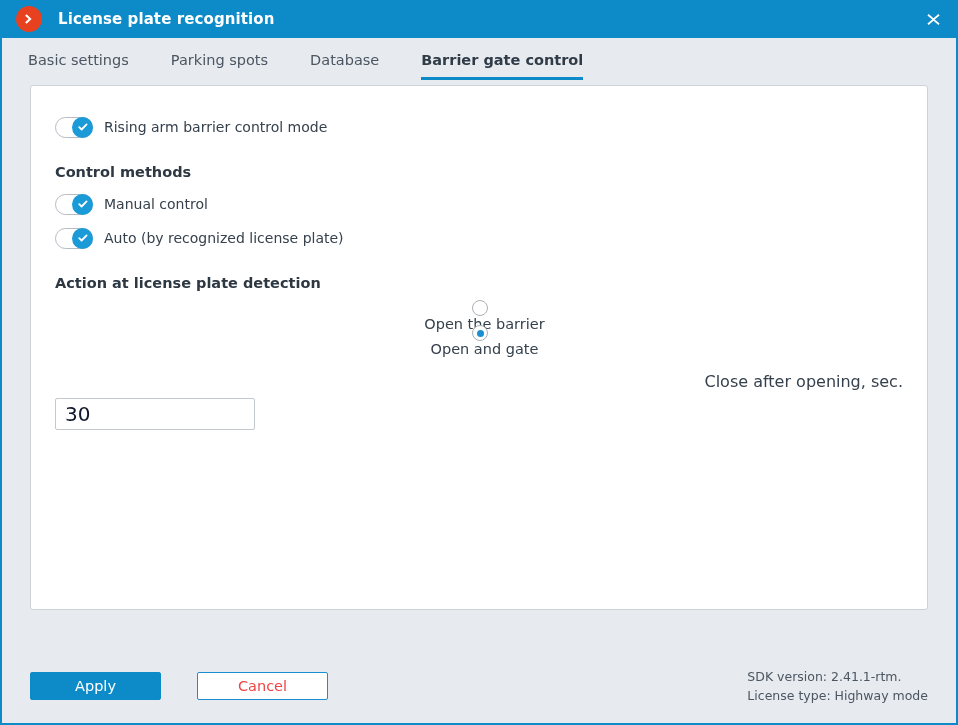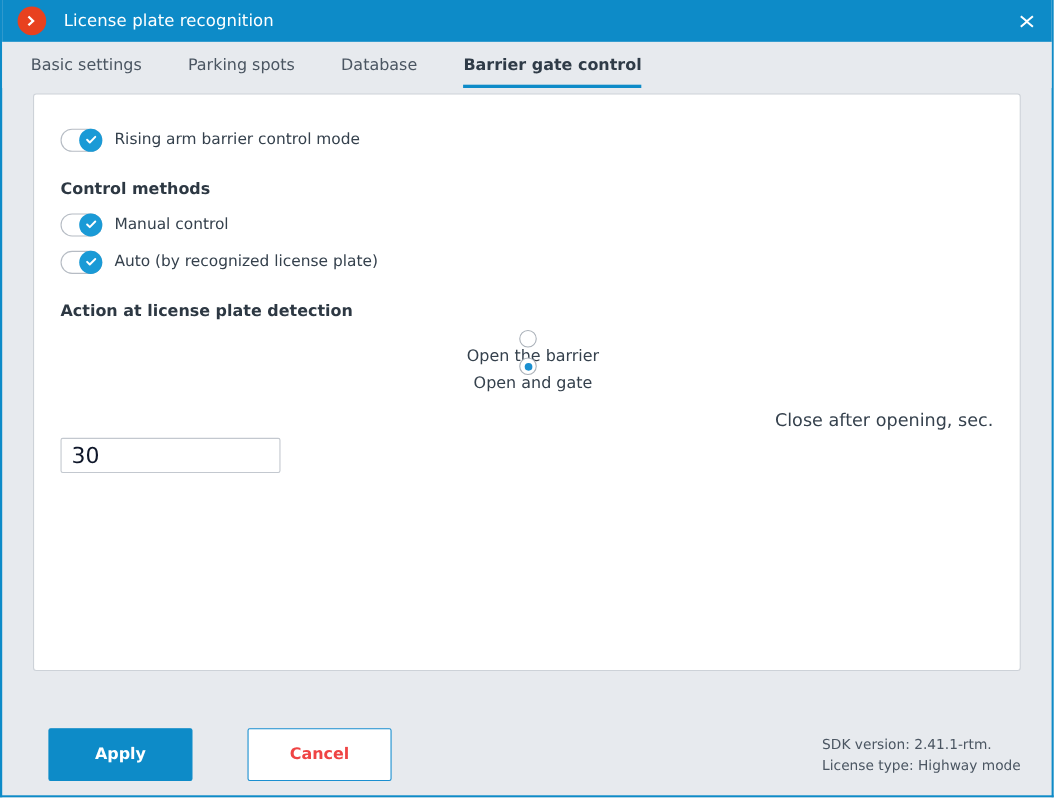--- a/index.html
+++ b/index.html
@@ -41,21 +41,21 @@
     margin-left: 14px;
     display: flex;
     align-items: center;
     justify-content: center;
     flex: 0 0 auto;
   }
   .app-logo svg { display: block; }
   .title-text {
     color: #ffffff;
     font-size: 15px;
-    font-weight: normal;
+    font-weight: bold;
     margin-left: 16px;
     letter-spacing: .1px;
     white-space: nowrap;
   }
   .close-btn {
     position: absolute;
     right: 0;
     top: 0;
     width: 46px;
     height: 38px;
@@ -211,28 +211,27 @@
     flex: 0 0 auto;
     height: 75px;
     display: flex;
     align-items: center;
     padding: 0 28px;
     position: relative;
   }
   .btn {
     font-family: "DejaVu Sans", "Liberation Sans", sans-serif;
     font-size: 14.5px;
-    font-weight: bold;
-    height: 48px;
+    font-weight: normal;
+    height: 28px;
     border-radius: 2px;
     cursor: pointer;
     display: flex;
     align-items: center;
     justify-content: center;
-    margin-left: 14px;
   }
   .btn-primary {
     width: 131px;
     background: #0d8bc8;
     color: #ffffff;
     border: 1px solid #0d8bc8;
     margin-right: 36px;
   }
   .btn-secondary {
     width: 131px;

